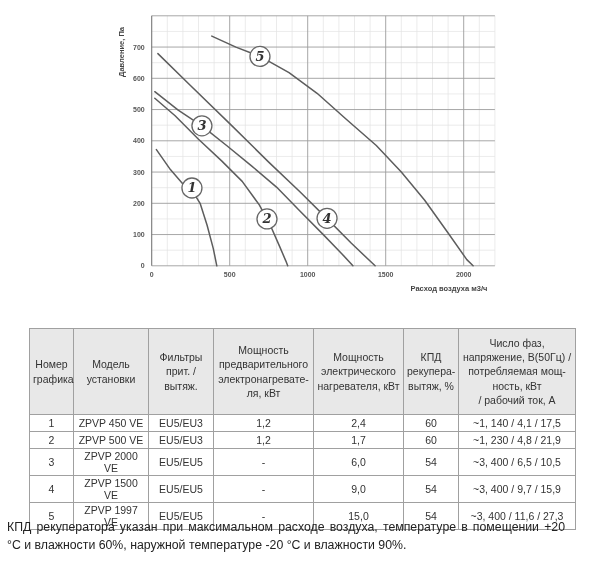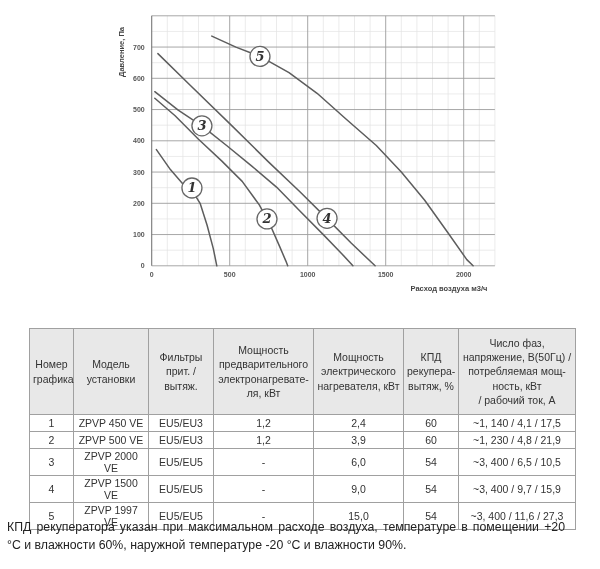--- a/index.html
+++ b/index.html
@@ -155,21 +155,21 @@
       <td>1,2</td>
       <td>2,4</td>
       <td>60</td>
       <td>~1, 140 / 4,1 / 17,5</td>
     </tr>
     <tr>
       <td>2</td>
       <td>ZPVP 500 VE</td>
       <td>EU5/EU3</td>
       <td>1,2</td>
-      <td>3,9</td>
+      <td>1,7</td>
       <td>60</td>
       <td>~1, 230 / 4,8 / 21,9</td>
     </tr>
     <tr>
       <td>3</td>
       <td>ZPVP 2000 VE</td>
       <td>EU5/EU5</td>
       <td>-</td>
       <td>6,0</td>
       <td>54</td>

